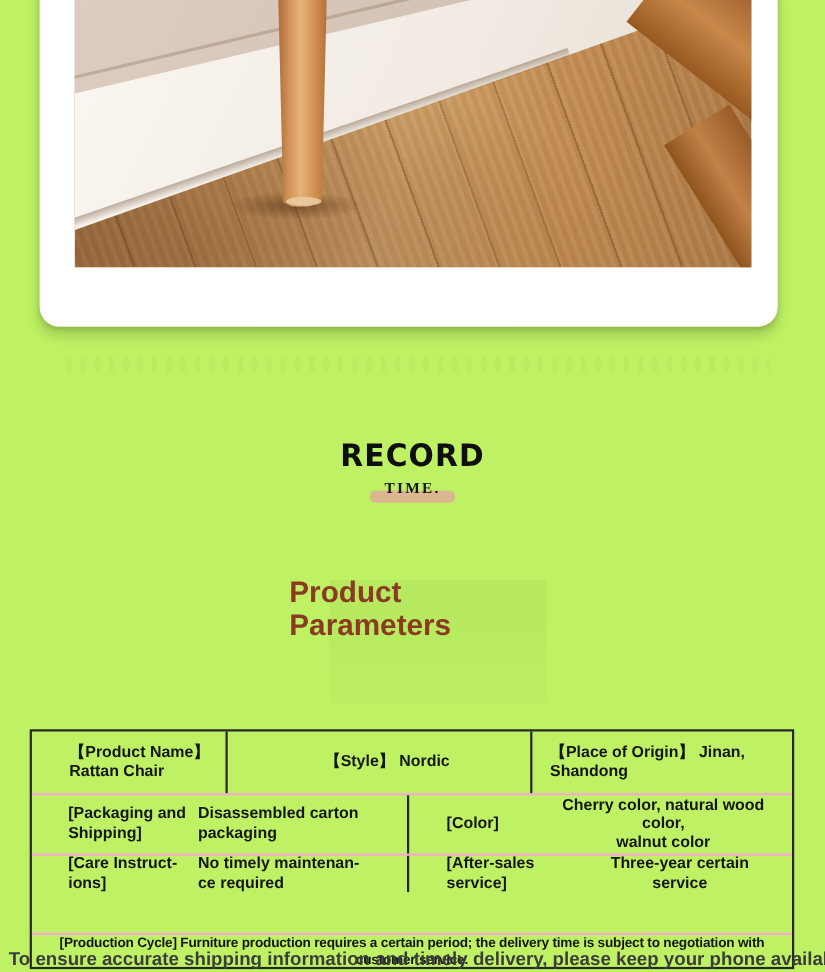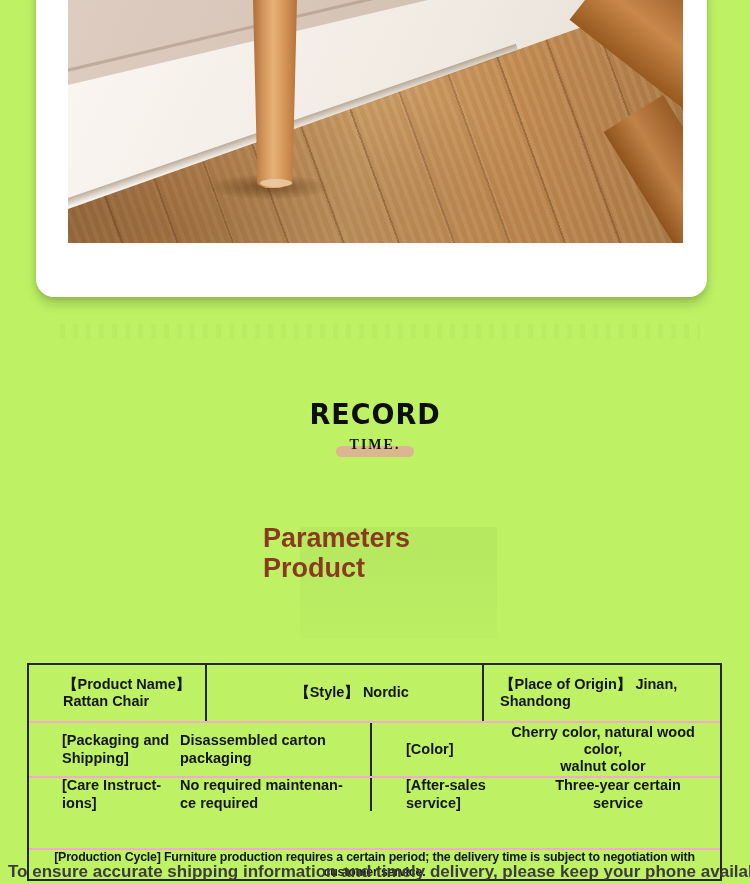--- a/index.html
+++ b/index.html
@@ -185,22 +185,22 @@
   <div class="logo-block">
     <span class="logo-title">RECORD</span>
     <span class="time-wrap">
       <span class="time-pill" style="background: rgb(220, 182, 145);"></span>
       <span class="logo-subtitle">TIME.</span>
     </span>
   </div>
 
   <div class="heading-backdrop"></div>
   <div class="section-heading">
+    <span class="line">Product</span>
     <span class="line">Parameters</span>
-    <span class="line">Product</span>
   </div>
 
   <div class="params-table">
 
     <div class="t-row row-1">
       <div class="t-cell cell-product">
         <div>
           <span class="line">【Product Name】</span>
           <span class="line">Rattan Chair</span>
         </div>
@@ -240,21 +240,21 @@
       </div>
     </div>
 
     <div class="t-row row-3">
       <div class="t-cell cell-left-half">
         <span class="lv-label">
           <span class="line">[Care Instruct-</span>
           <span class="line">ions]</span>
         </span>
         <span class="lv-value">
-          <span class="line">No required maintenan-</span>
+          <span class="line">No timely maintenan-</span>
           <span class="line">ce required</span>
         </span>
       </div>
       <div class="t-cell cell-right-half">
         <span class="lv-label">
           <span class="line">[After-sales</span>
           <span class="line">service]</span>
         </span>
         <span class="lv-value-center">
           <span class="line">Three-year certain</span>

